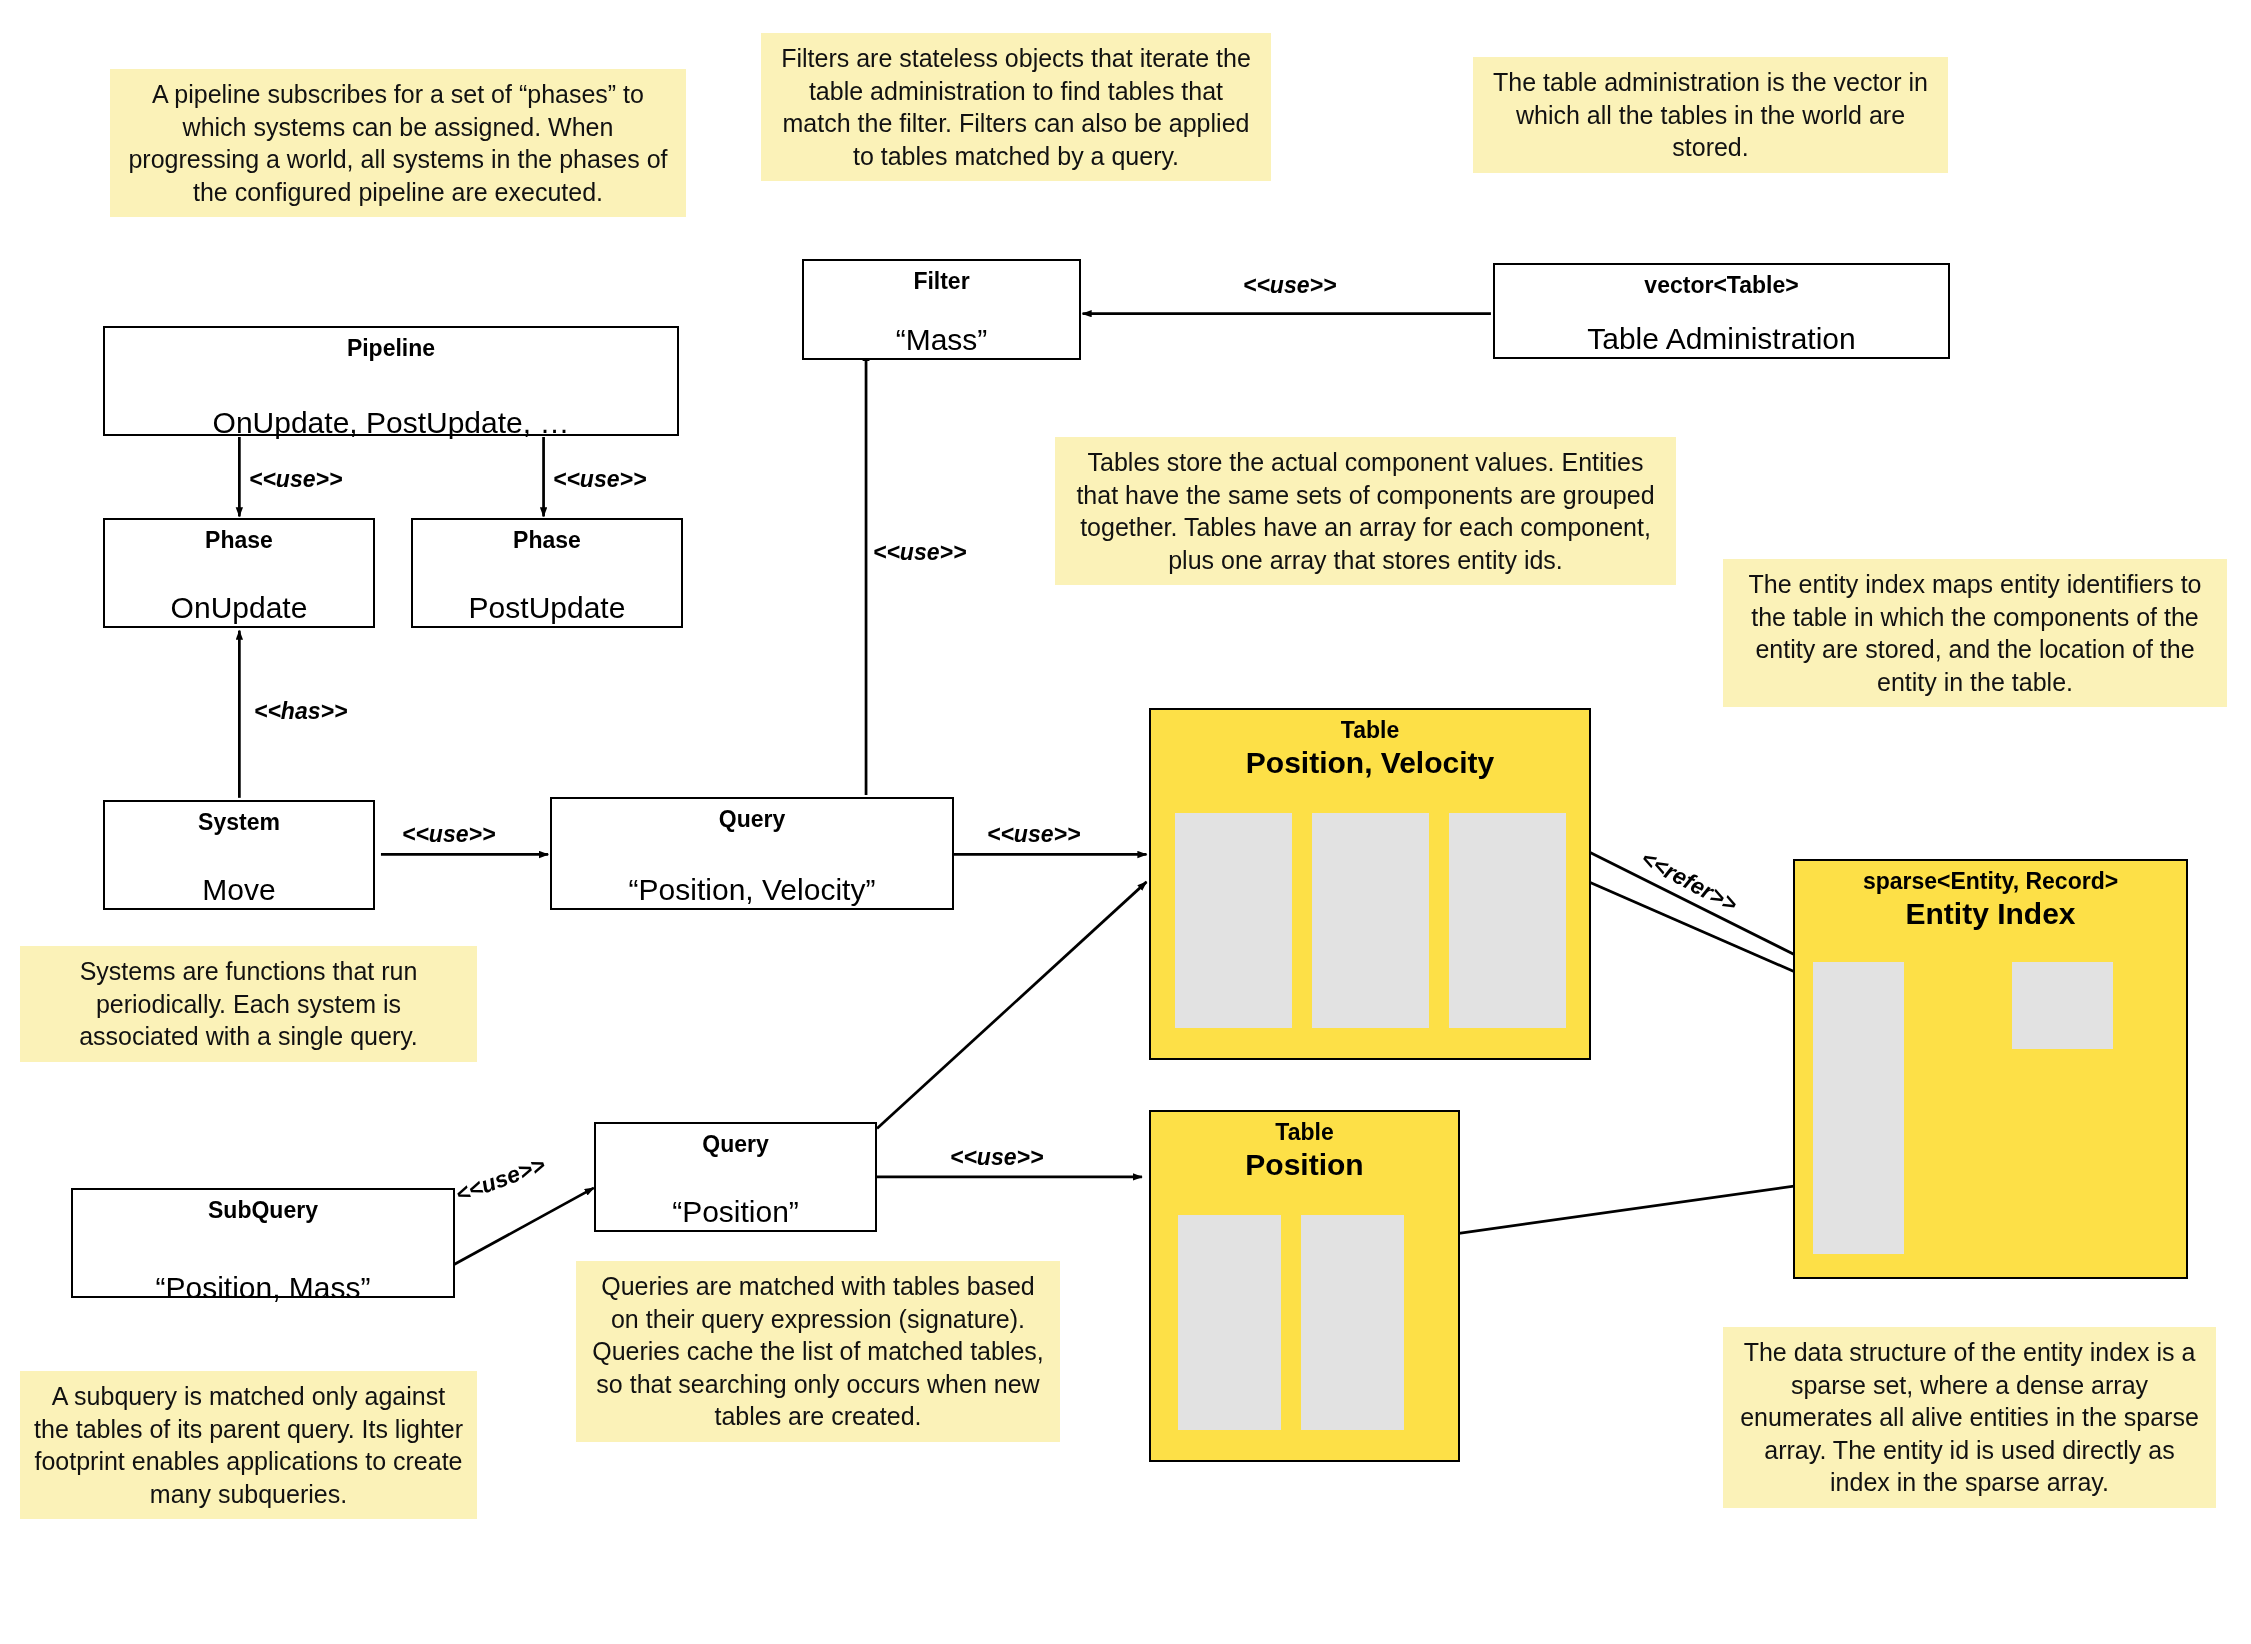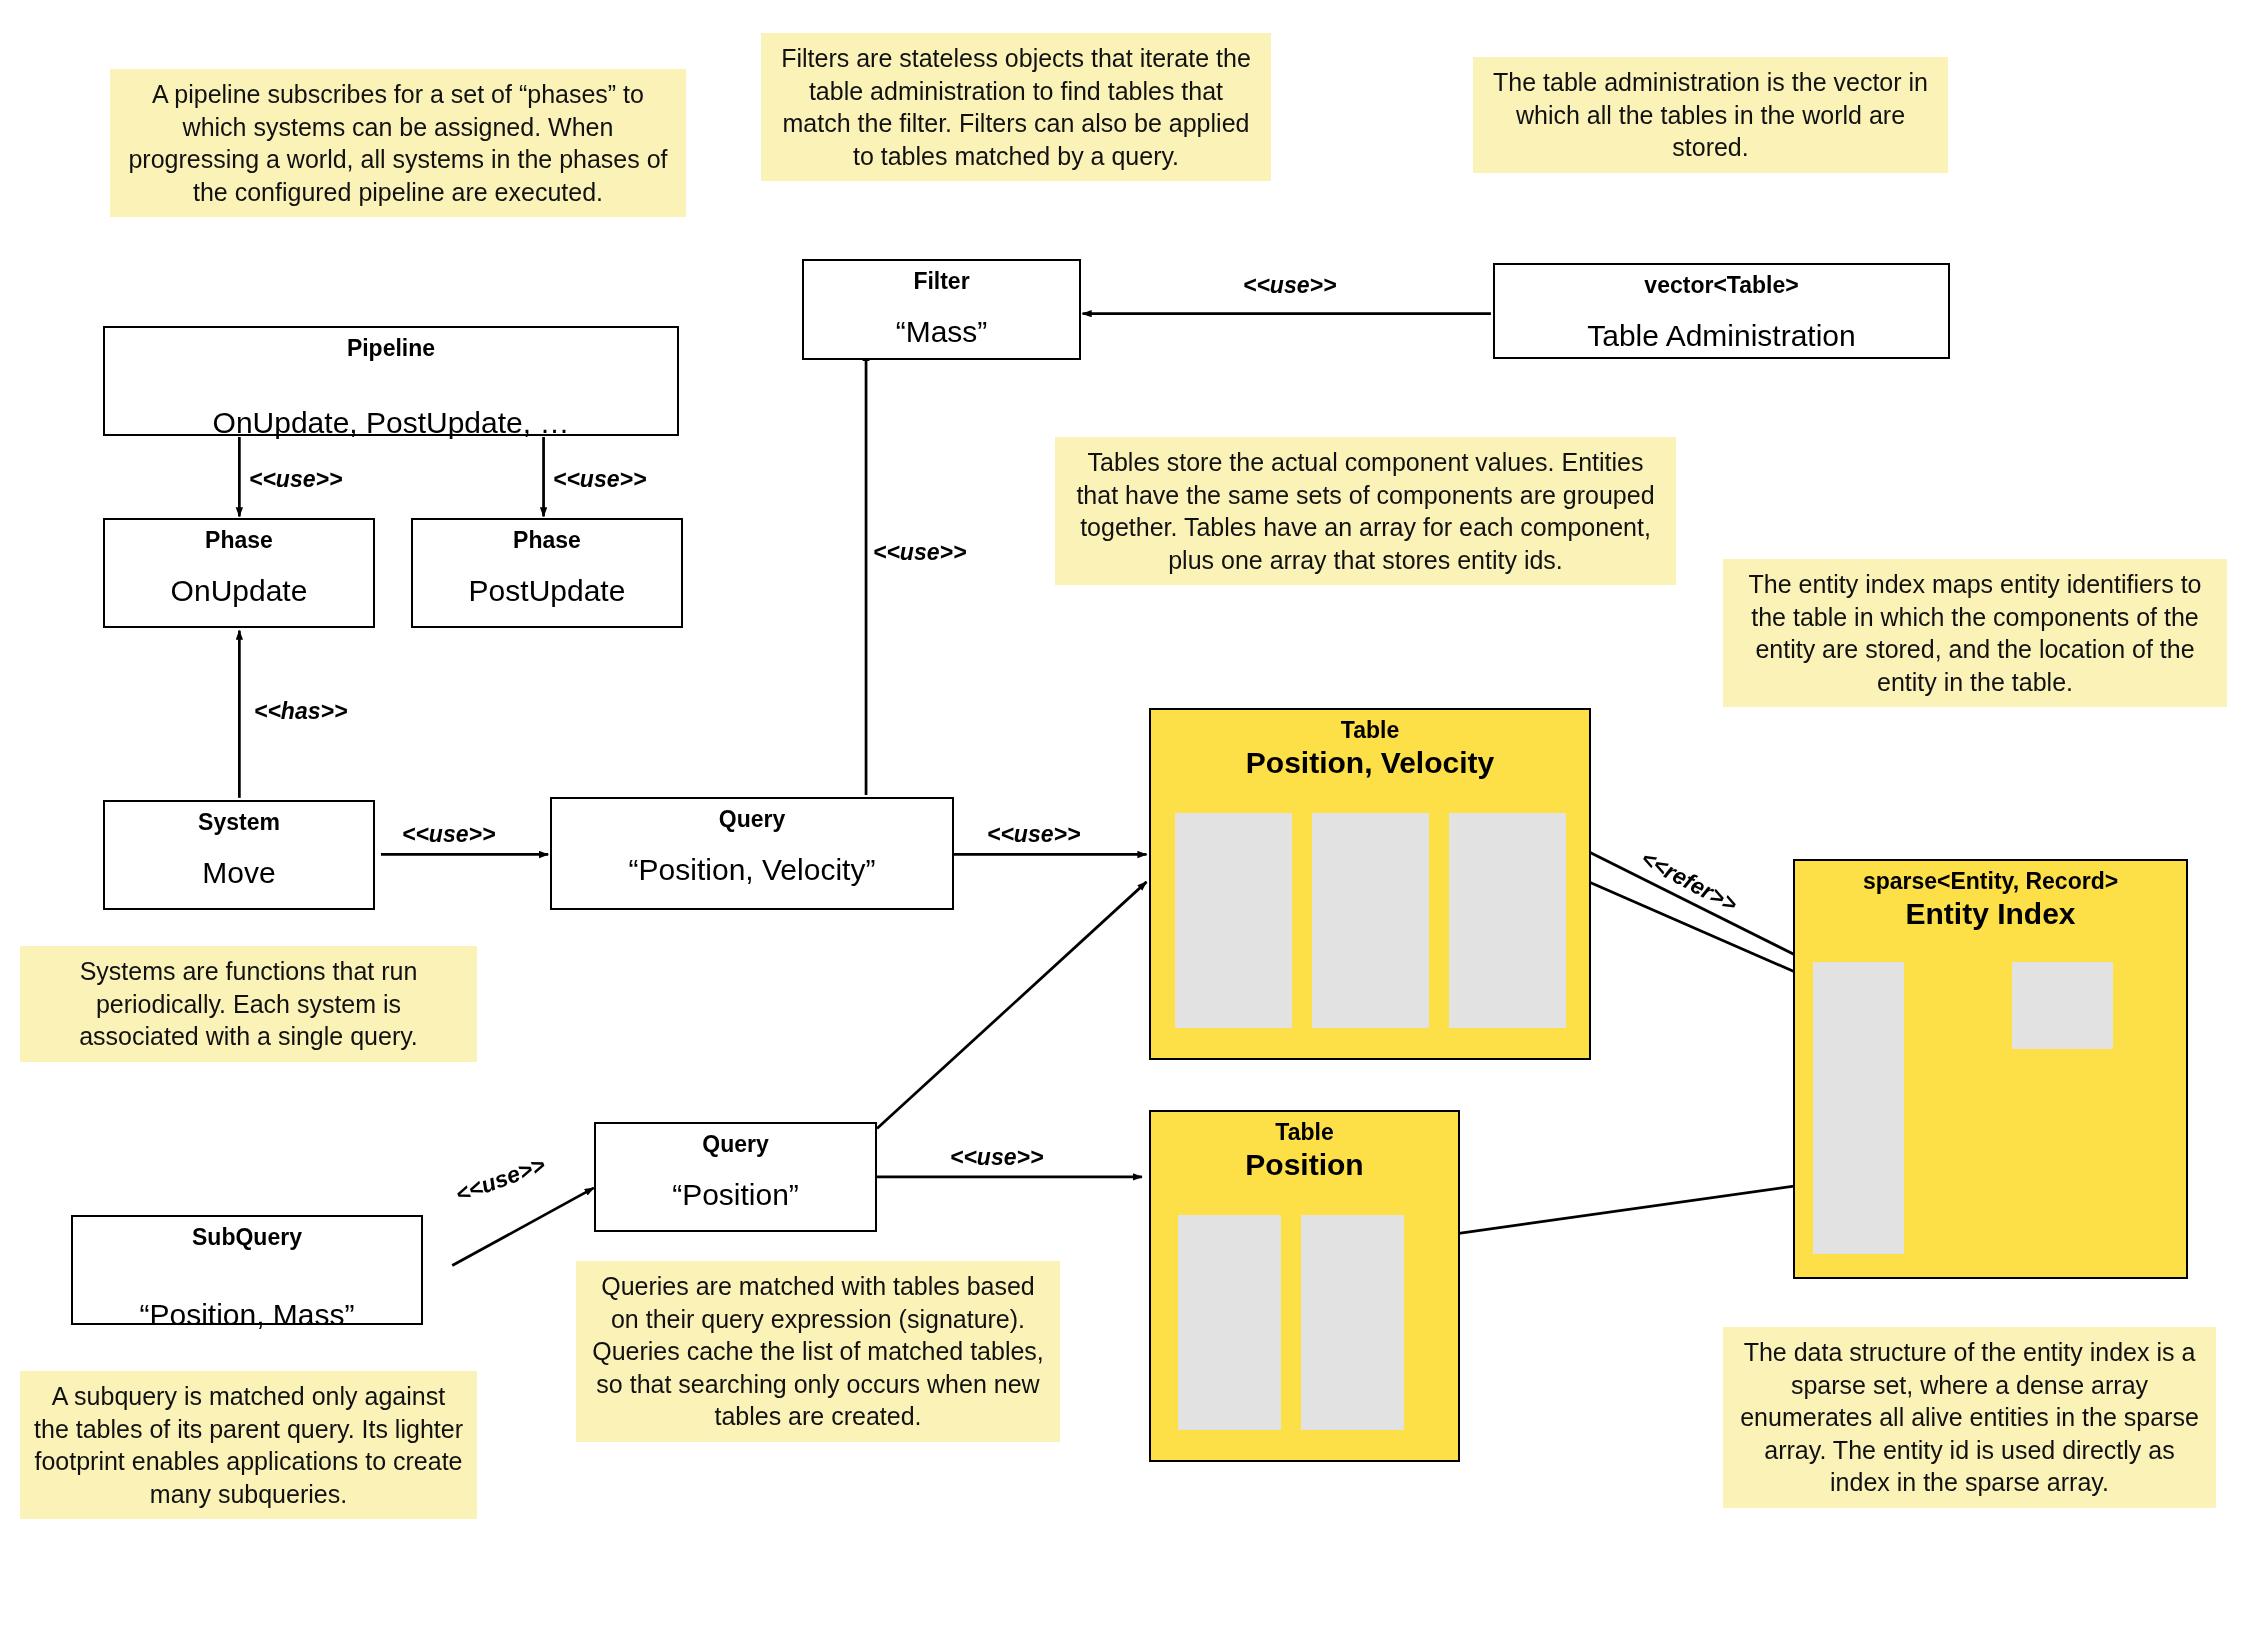--- a/index.html
+++ b/index.html
@@ -29,21 +29,21 @@
     box-sizing: border-box;
   }
   .box {
     position: absolute;
     background: #ffffff;
     border: 2.7px solid #000000;
     box-sizing: border-box;
     display: flex;
     flex-direction: column;
     align-items: center;
-    justify-content: flex-start;
+    justify-content: space-between;
     padding-top: 7.3px;
   }
   .box .small {
     font-size: 23px;
     font-weight: bold;
     line-height: 1.15;
   }
   .box .big {
     font-size: 30px;
     font-weight: normal;
@@ -180,21 +180,21 @@
   <div class="box" style="left:550px; top:797px; width:404px; height:113px;">
     <span class="small">Query</span>
     <span class="big">“Position, Velocity”</span>
   </div>
 
   <div class="box" style="left:594px; top:1122px; width:283px; height:110px;">
     <span class="small">Query</span>
     <span class="big">“Position”</span>
   </div>
 
-  <div class="box" style="left:71px; top:1215px; width:352px; height:110px;gap:27px;">
+  <div class="box" style="left:71px; top:1188px; width:384px; height:110px;gap:27px;">
     <span class="small">SubQuery</span>
     <span class="big">“Position, Mass”</span>
   </div>
 
   <div class="box" style="left:802px; top:259px; width:279px; height:101px;">
     <span class="small">Filter</span>
     <span class="big">“Mass”</span>
   </div>
 
   <div class="box" style="left:1493px; top:263px; width:457px; height:96px;">

